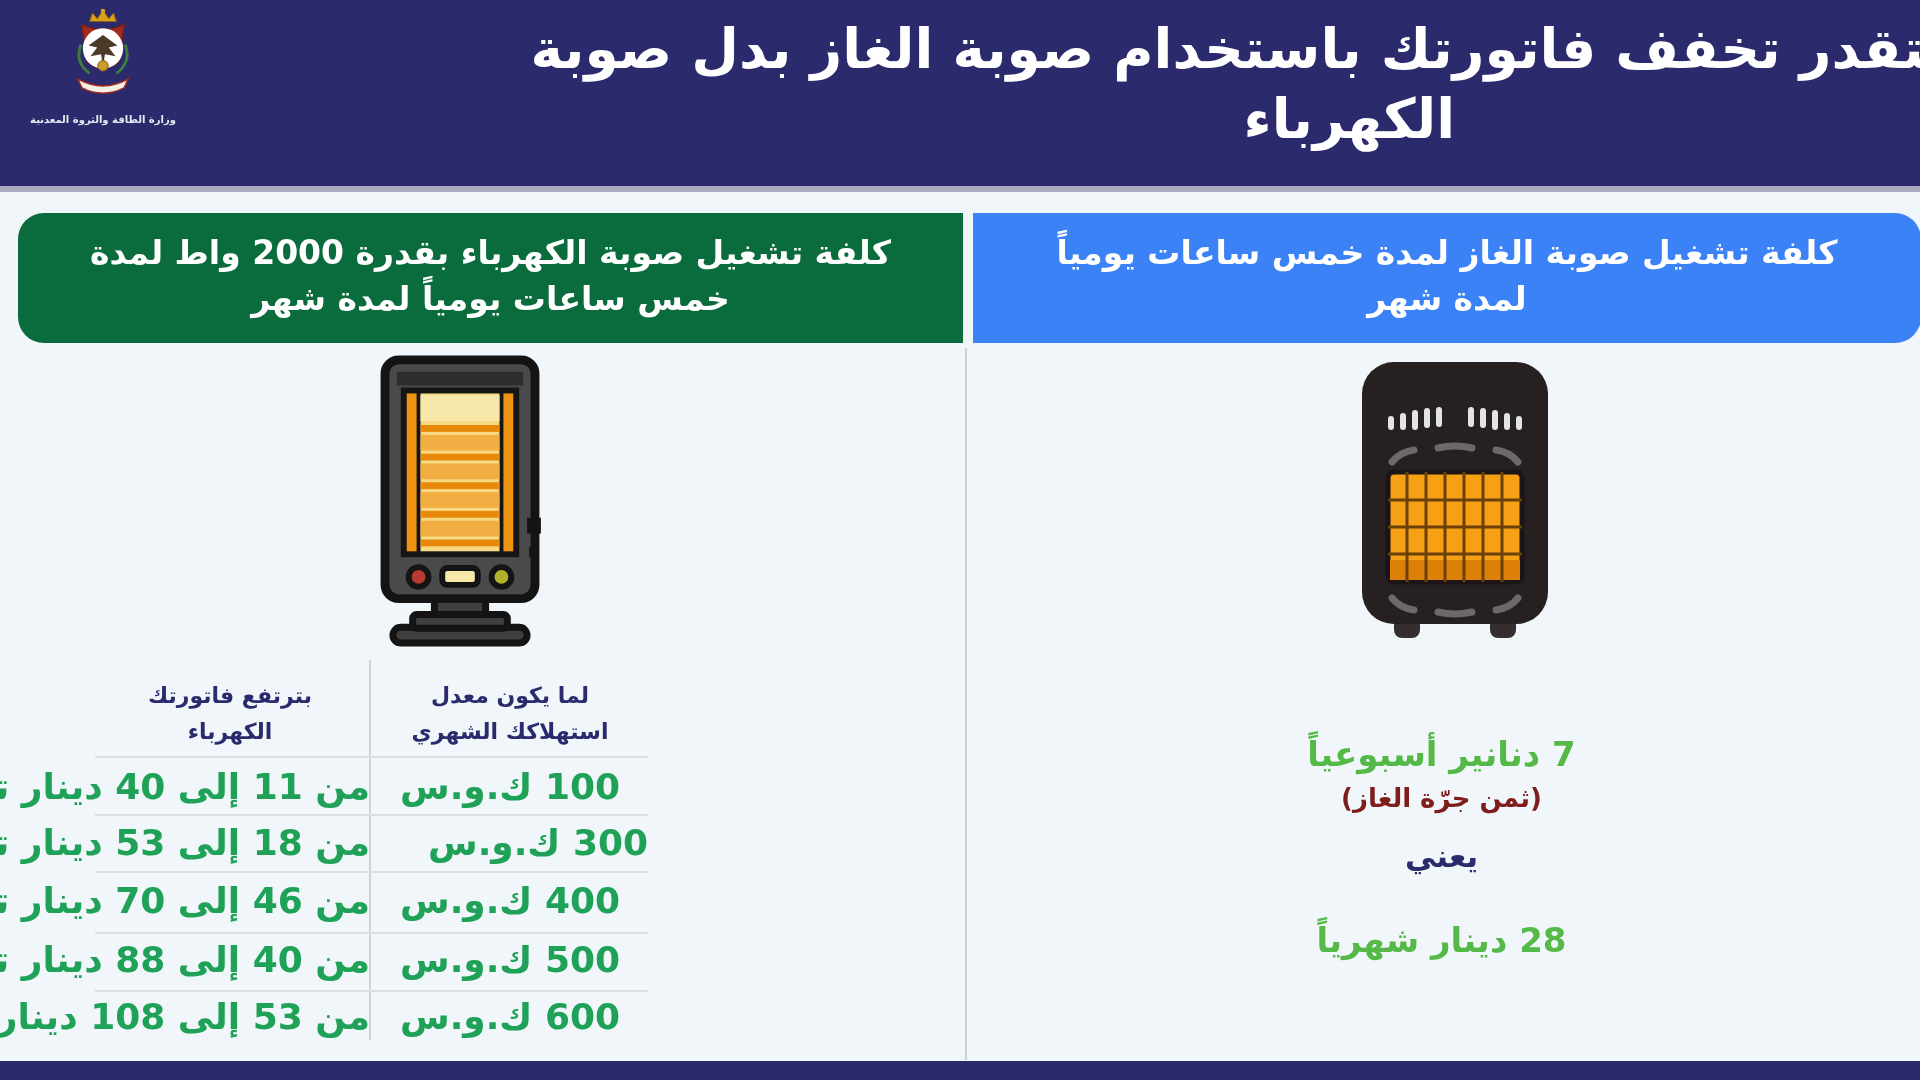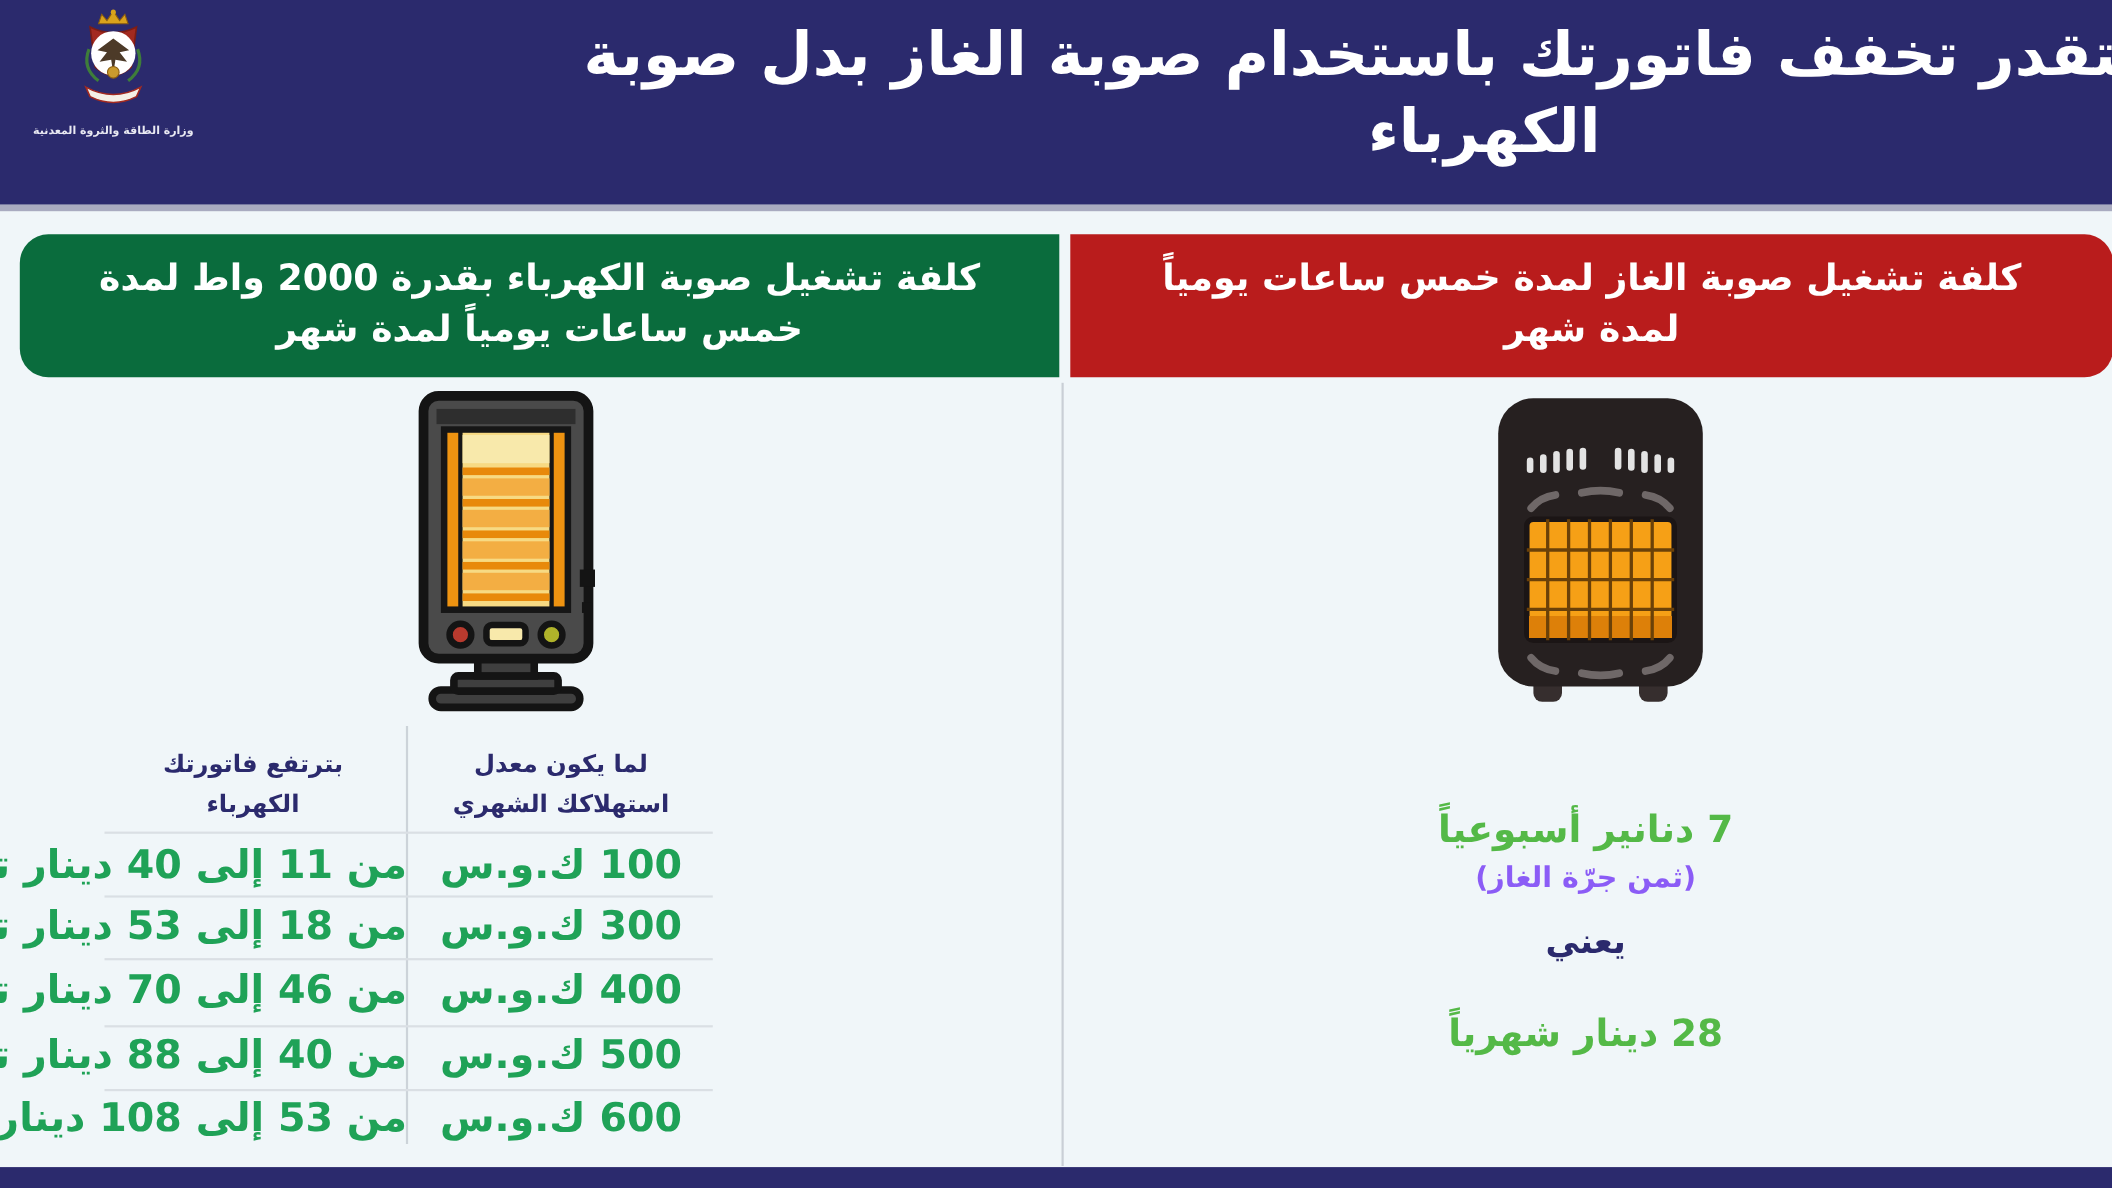--- a/index.html
+++ b/index.html
@@ -17,37 +17,37 @@
   .title-1{top:16px;right:-26px;}
   .title-2{top:86px;right:465px;}
 
   .logo-wrap{left:18px;top:8px;width:170px;height:160px;text-align:center;}
   .logo-crest{display:block;margin:0 auto;}
   .logo-caption{direction:rtl;color:#e9e9f2;font-size:10px;font-weight:bold;white-space:nowrap;margin-top:2px;letter-spacing:-1px;}
 
   
   .panel-header{color:#fff;font-weight:bold;font-size:33px;line-height:46px;text-align:center;direction:rtl;padding-top:17px;box-sizing:border-box;height:130px;top:213px;}
   .panel-header-left{left:18px;width:945px;background:#0a6c3d;border-radius:26px 0 0 26px;}
-  .panel-header-right{left:973px;width:948px;background:#b91c1c;border-radius:0 26px 26px 0;}
+  .panel-header-right{left:973px;width:948px;background:#3b82f6;border-radius:0 26px 26px 0;}
 
   .col-divider{left:965px;top:348px;width:2px;height:712px;background:#c9cfd6;}
 
   
   .t-vline{left:369px;top:660px;width:2px;height:380px;background:#ccd3d9;}
   .t-hline{left:95px;width:553px;height:2px;background:#dadfe4;}
   .t-cell{width:280px;text-align:center;direction:rtl;white-space:nowrap;}
   .t-head{color:#2b2a6d;font-weight:bold;font-size:22px;line-height:36px;top:678px;}
   .t-row{color:#1fa257;font-weight:bold;font-size:36px;line-height:38px;}
   .cell-left{left:90px;}
   .cell-right{left:370px;}
 
   
   .r-text{left:973px;width:937px;text-align:center;direction:rtl;font-weight:bold;white-space:nowrap;}
   .weekly-cost{top:734px;font-size:34px;color:#54b947;}
-  .weekly-note{top:783px;font-size:26px;color:#8b5cf6;}
+  .weekly-note{top:783px;font-size:26px;color:#7f1d1d;}
   .connector{top:838px;font-size:31px;color:#2b2a6d;}
   .monthly-cost{top:920px;font-size:34px;color:#54b947;}
 
   
   .bottom-bar{left:0;top:1061px;width:1920px;height:19px;background:#2b2a6d;}
 
   svg{display:block;}
 </style>
 </head>
 <body>
@@ -123,21 +123,21 @@
   <div>استهلاكك الشهري</div>
 </div>
 <div class="abs t-cell t-head cell-left">
   <div>بترتفع فاتورتك</div>
   <div>الكهرباء</div>
 </div>
 
 <div class="abs t-cell t-row cell-right" style="top:768px;">100 ك.و.س</div>
 <div class="abs t-cell t-row cell-left" style="top:768px;">من 11 إلى 40 دينار تقريباً</div>
 
-<div class="abs t-cell t-row cell-right" style="top:824px;">300 ك.و.س</div>
+<div class="abs t-cell t-row cell-right" style="top:824px;padding-left:28px;">300 ك.و.س</div>
 <div class="abs t-cell t-row cell-left" style="top:824px;">من 18 إلى 53 دينار تقريباً</div>
 
 <div class="abs t-cell t-row cell-right" style="top:882px;">400 ك.و.س</div>
 <div class="abs t-cell t-row cell-left" style="top:882px;">من 46 إلى 70 دينار تقريباً</div>
 
 <div class="abs t-cell t-row cell-right" style="top:941px;">500 ك.و.س</div>
 <div class="abs t-cell t-row cell-left" style="top:941px;">من 40 إلى 88 دينار تقريباً</div>
 
 <div class="abs t-cell t-row cell-right" style="top:998px;">600 ك.و.س</div>
 <div class="abs t-cell t-row cell-left" style="top:998px;">من 53 إلى 108 دينار تقريباً</div>

